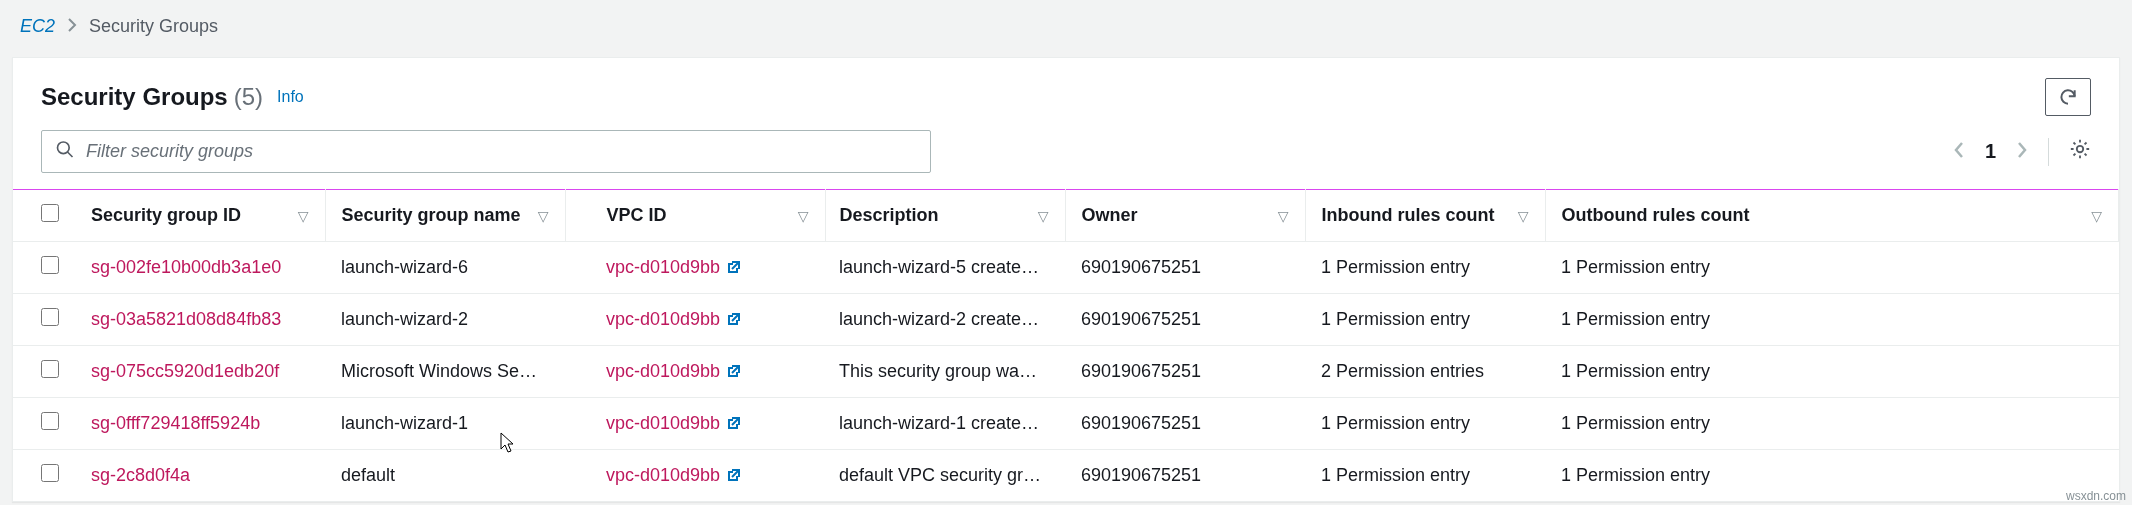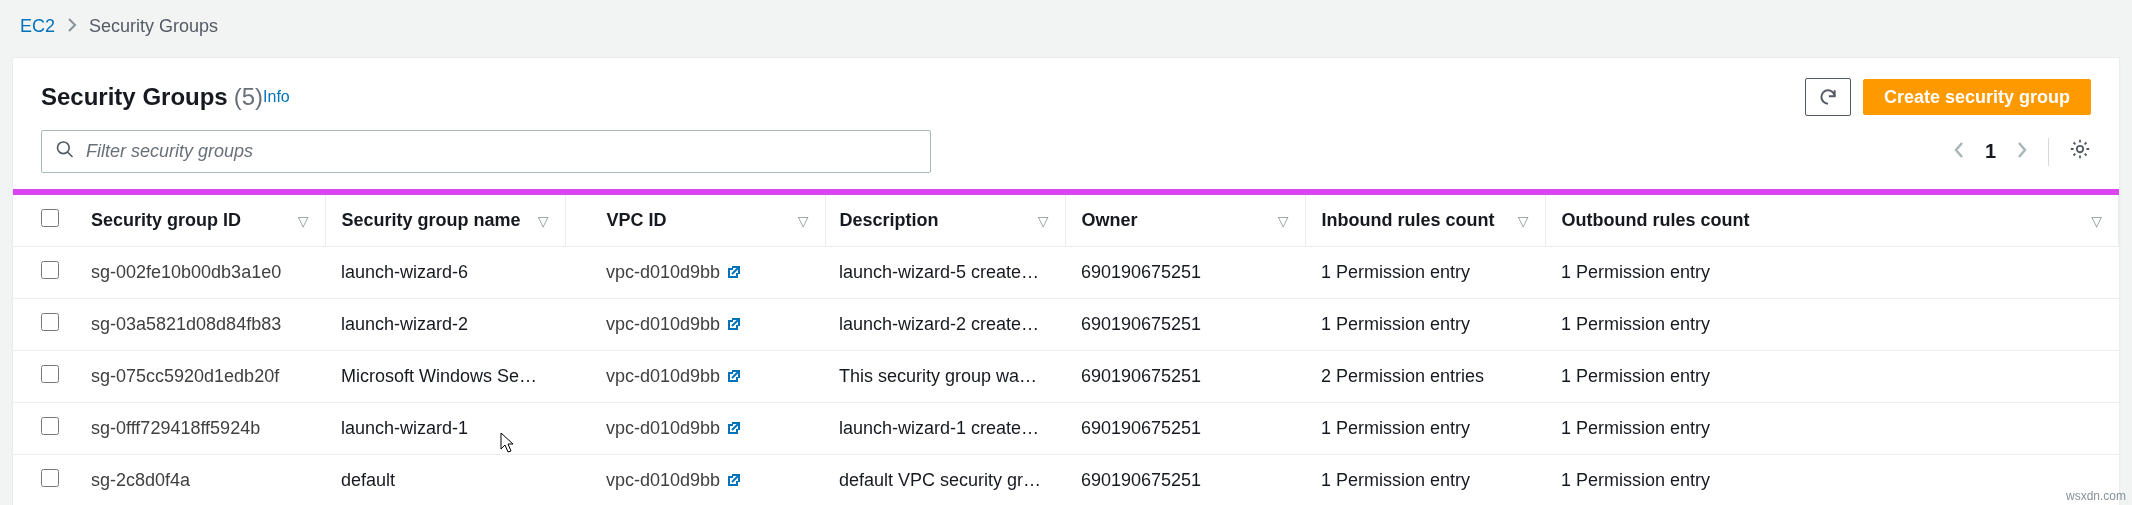--- a/index.html
+++ b/index.html
@@ -1,26 +1,26 @@
 <!DOCTYPE html>
 <html><head>
 <meta charset="utf-8">
 <style>
   * { box-sizing: border-box; margin: 0; padding: 0; font-family: "Amazon Ember", "Helvetica Neue", Arial, sans-serif; }
   body { background: #f2f3f3; width: 2132px; font-size: 18px; color: #16191f; }
   .breadcrumb { display: flex; align-items: center; gap: 12px; padding: 16px 20px 12px 20px; font-size: 18px; }
-  .breadcrumb a { color: #0073bb; text-decoration: none; cursor: pointer; }
+  .breadcrumb a { color: #0073bb; text-decoration: none; cursor: pointer; font-style: italic; }
   .breadcrumb .chev { color: #879196; }
   .breadcrumb .current { color: #545b64; }
 
   .panel { background: #fff; margin: 8px 12px 12px 12px; border: 1px solid #eaeded; box-shadow: 0 1px 1px rgba(0,0,0,0.05); }
   .panel-header { display: flex; align-items: center; padding: 20px 28px 4px 28px; }
   .panel-title { font-size: 24px; font-weight: 700; }
   .panel-count { font-size: 24px; font-weight: 400; color: #687078; margin-left: 6px; }
-  .info-link { color: #0073bb; font-size: 16px; cursor: pointer; }
+  .info-link { color: #0073bb; font-size: 16px; margin-left: 14px; cursor: pointer; }
 
   .header-actions { margin-left: auto; display: flex; align-items: center; gap: 12px; }
   .btn { border: 1px solid #545b64; background: #fff; color: #545b64; font-weight: 700; font-size: 18px; padding: 8px 20px; border-radius: 2px; cursor: pointer; display: inline-flex; align-items: center; gap: 10px; line-height: 1; }
   .btn.icon-only { padding: 8px 12px; }
   .btn.primary { background: #ff9900; border-color: #ff9900; color: #fff; }
   .caret-down { width: 0; height: 0; border-left: 6px solid transparent; border-right: 6px solid transparent; border-top: 8px solid #545b64; }
   .refresh-svg { width: 20px; height: 20px; }
 
   .toolbar-row { display: flex; padding: 10px 28px 16px 28px; }
   .search { position: relative; width: 890px; }
@@ -31,28 +31,28 @@
   .pager { margin-left: auto; display: flex; align-items: center; gap: 20px; color: #687078; font-size: 20px; }
   .pager .pg-arrow { color: #aab7b8; cursor: pointer; font-size: 22px; }
   .pager .current-page { color: #16191f; font-weight: 700; }
   .pager .divider { width: 1px; height: 28px; background: #d5dbdb; }
   .gear { cursor: pointer; color: #545b64; }
 
   table { width: 100%; border-collapse: collapse; }
   th, td { text-align: left; padding: 14px 16px; font-size: 18px; white-space: nowrap; overflow: hidden; text-overflow: ellipsis; }
   th { color: #545b64; font-weight: 400; border-right: 1px solid #eaeded; position: relative; }
   th:first-child, td:first-child { width: 54px; padding-left: 28px; border-right: none; }
-  thead tr { border-top: 6px solid #d946ef; border-bottom: 1px solid #eaeded; }
+  thead tr { border-top: 1px solid #d946ef; border-bottom: 1px solid #eaeded; }
   tbody tr { border-bottom: 1px solid #eaeded; }
   tbody tr:last-child { border-bottom: none; }
   td { color: #16191f; }
   .th-inner { display: flex; align-items: center; justify-content: space-between; gap: 10px; }
   .th-inner .label { font-weight: 700; color: #16191f; }
   .sort-icon { color: #879196; font-size: 14px; }
-  .link { color: #404040; cursor: pointer; }
+  .link { color: #be185d; cursor: pointer; }
   .ext-icon { color: #0073bb; margin-left: 6px; display: inline-flex; vertical-align: -2px; }
   input[type=checkbox] { width: 18px; height: 18px; cursor: pointer; }
 
   .col-sgid  { width: 250px; }
   .col-name  { width: 240px; max-width:240px; }
   .col-vpc   { width: 260px; padding-left: 41px; }
   .col-desc  { width: 240px; max-width:240px;padding-left:14px; }
   .col-owner { width: 240px; }
   .col-in    { width: 240px; }
   .col-out   { }
@@ -80,21 +80,20 @@
     <span class="panel-count">(5)</span>
     <span class="info-link">Info</span>
 
     <div class="header-actions">
       <button class="btn icon-only">
         <svg class="refresh-svg" viewBox="0 0 24 24">
             <path d="M20 11A8 8 0 1 0 12 20" stroke="#545b64" stroke-width="2.4" fill="none"></path>
             <path d="M20 4 L20 11 L13 11" stroke="#545b64" stroke-width="2.4" fill="none"></path>
           </svg>
       </button>
-      <button class="btn primary">Create security group</button>
     </div>
   </div>
 
   <div class="toolbar-row">
     <div class="search">
       <span class="mag">
         <svg width="20" height="20" viewBox="0 0 24 24">
             <circle cx="10" cy="10" r="7" stroke="#545b64" stroke-width="2" fill="none"></circle>
             <line x1="15" y1="15" x2="21" y2="21" stroke="#545b64" stroke-width="2"></line>
           </svg>

